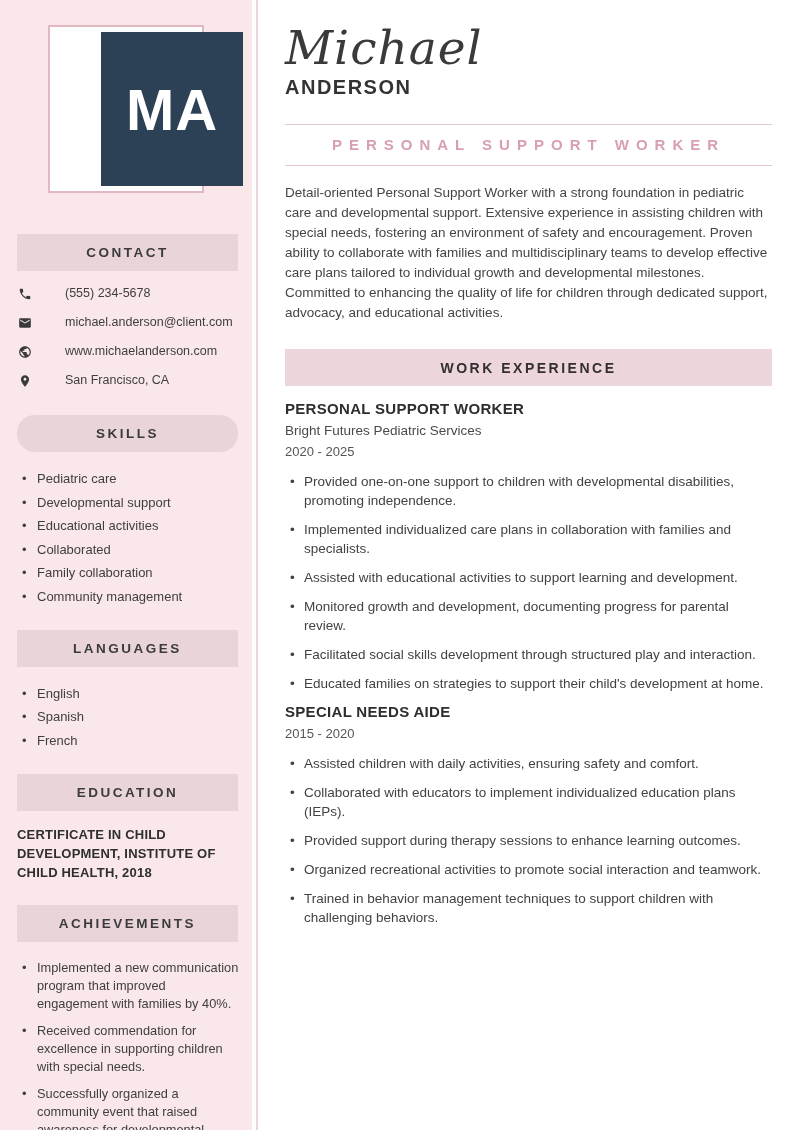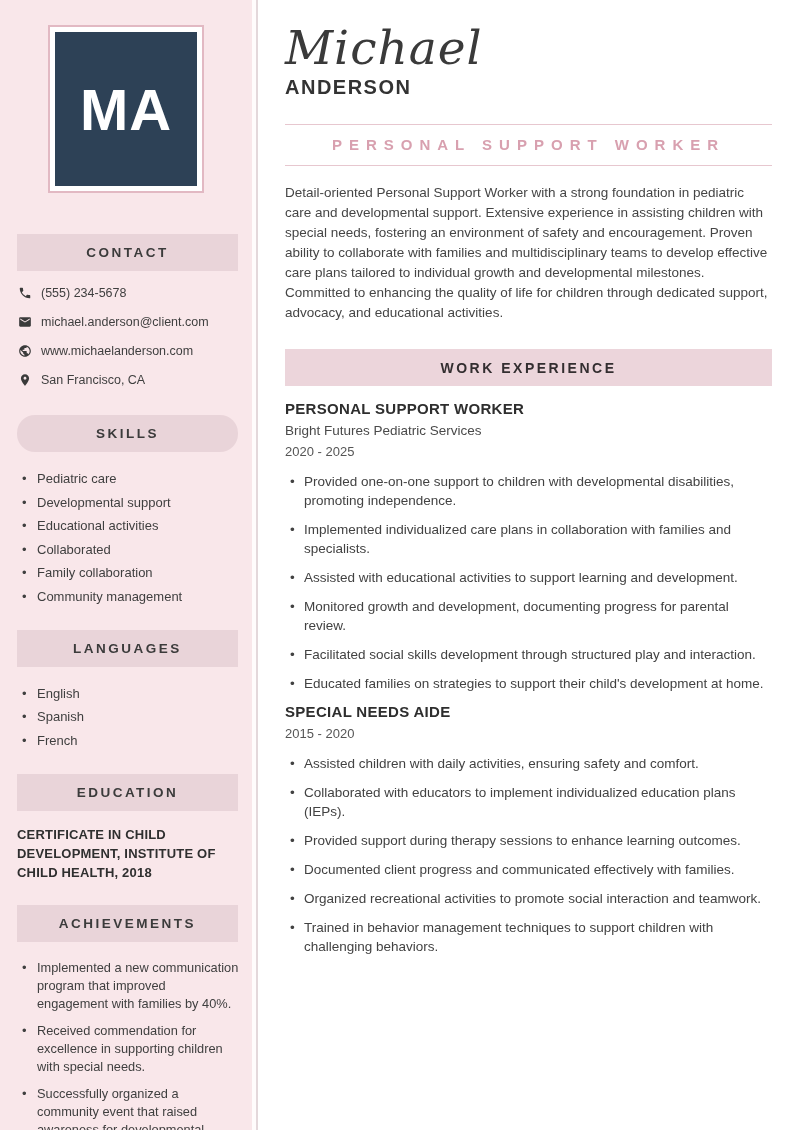--- a/index.html
+++ b/index.html
@@ -28,38 +28,38 @@
     width: 156px; height: 168px;
     border: 2px solid #e2b9c3;
     background: #ffffff;
     padding: 5px;
   }
   .photo {
     width: 100%; height: 100%;
     background: #2d4156;
     display: flex; align-items: center; justify-content: center;
     color: #ffffff;
-    font-size: 58px; font-weight: bold; letter-spacing: 1px;
+    font-size: 58px; font-weight: bold; letter-spacing: 1px; margin-left: 46px;
   }
   .side-band {
     margin: 0 14px 0 17px;
     height: 37px;
     background: #e9d4d9;
     display: flex; align-items: center; justify-content: center;
     font-size: 13.5px; font-weight: bold; letter-spacing: 2.5px;
     color: #3b3b3b;
   }
   .band-contact { margin-top: 41px; }
   .band-skills { margin-top: 27px; border-radius: 18px; }
   .band-languages { margin-top: 25px; }
   .band-education { margin-top: 25px; }
   .band-achievements { margin-top: 23px; }
 
   .contact-list { margin: 15px 10px 0 18px; }
-  .contact-item { display: flex; align-items: flex-start; margin-bottom: 14px; }
+  .contact-item { display: flex; align-items: center; margin-bottom: 14px; gap: 24px; }
   .contact-item svg { width: 14px; height: 14px; flex: 0 0 auto; margin-top: 0; fill: #3a3a3a; }
   .contact-item span { font-size: 12.5px; color: #3f3f3f; margin-left: 9px; line-height: 15px; }
 
   ul.side-list { list-style: none; margin: 18px 10px 0 20px; }
   ul.side-list li {
     position: relative; padding-left: 17px;
     font-size: 13px; color: #3f3f3f; line-height: 17px;
     margin-bottom: 7px;
   }
   ul.side-list li::before {
@@ -232,20 +232,19 @@
       </ul>
     </section>
 
     <section class="job">
       <div class="job-role">SPECIAL NEEDS AIDE</div>
       <div class="job-dates">2015 - 2020</div>
       <ul class="job-bullets">
         <li>Assisted children with daily activities, ensuring safety and comfort.</li>
         <li>Collaborated with educators to implement individualized education plans (IEPs).</li>
         <li>Provided support during therapy sessions to enhance learning outcomes.</li>
-        <li>Documented client progress and communicated effectively with families.</li>
         <li>Organized recreational activities to promote social interaction and teamwork.</li>
         <li>Trained in behavior management techniques to support children with challenging behaviors.</li>
       </ul>
     </section>
 
   </main>
 </div>
 
 </body></html>

